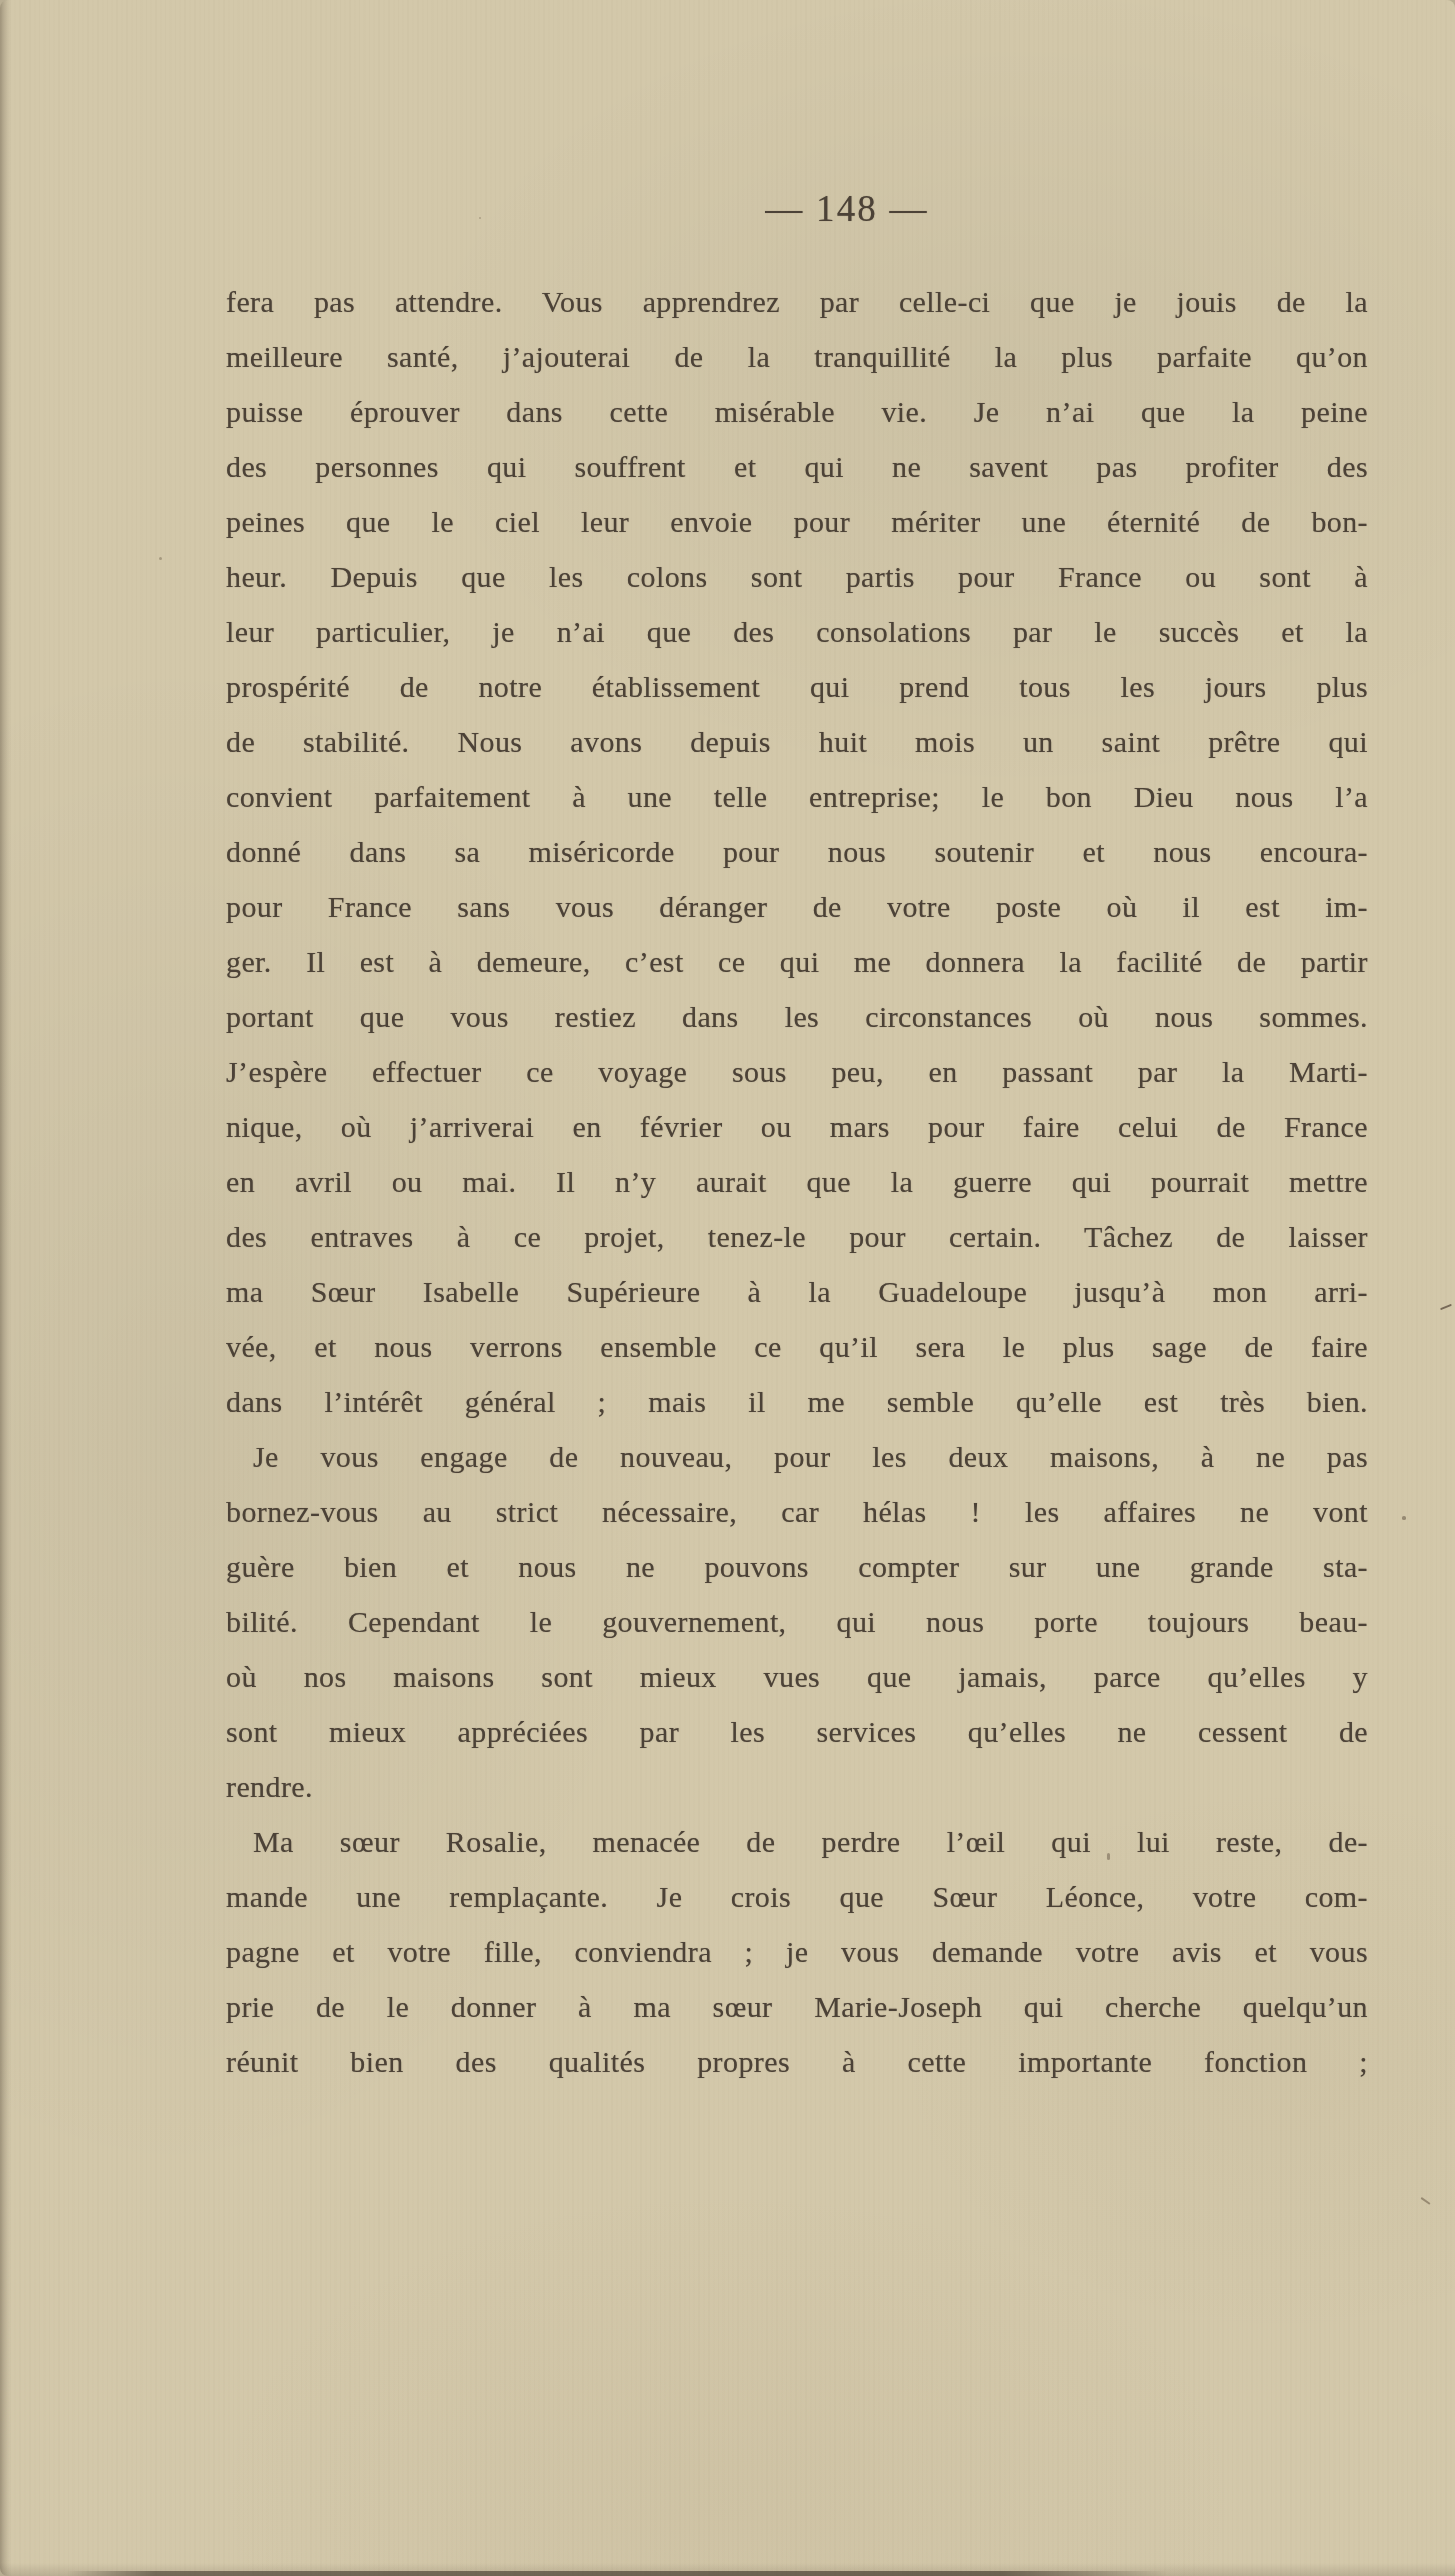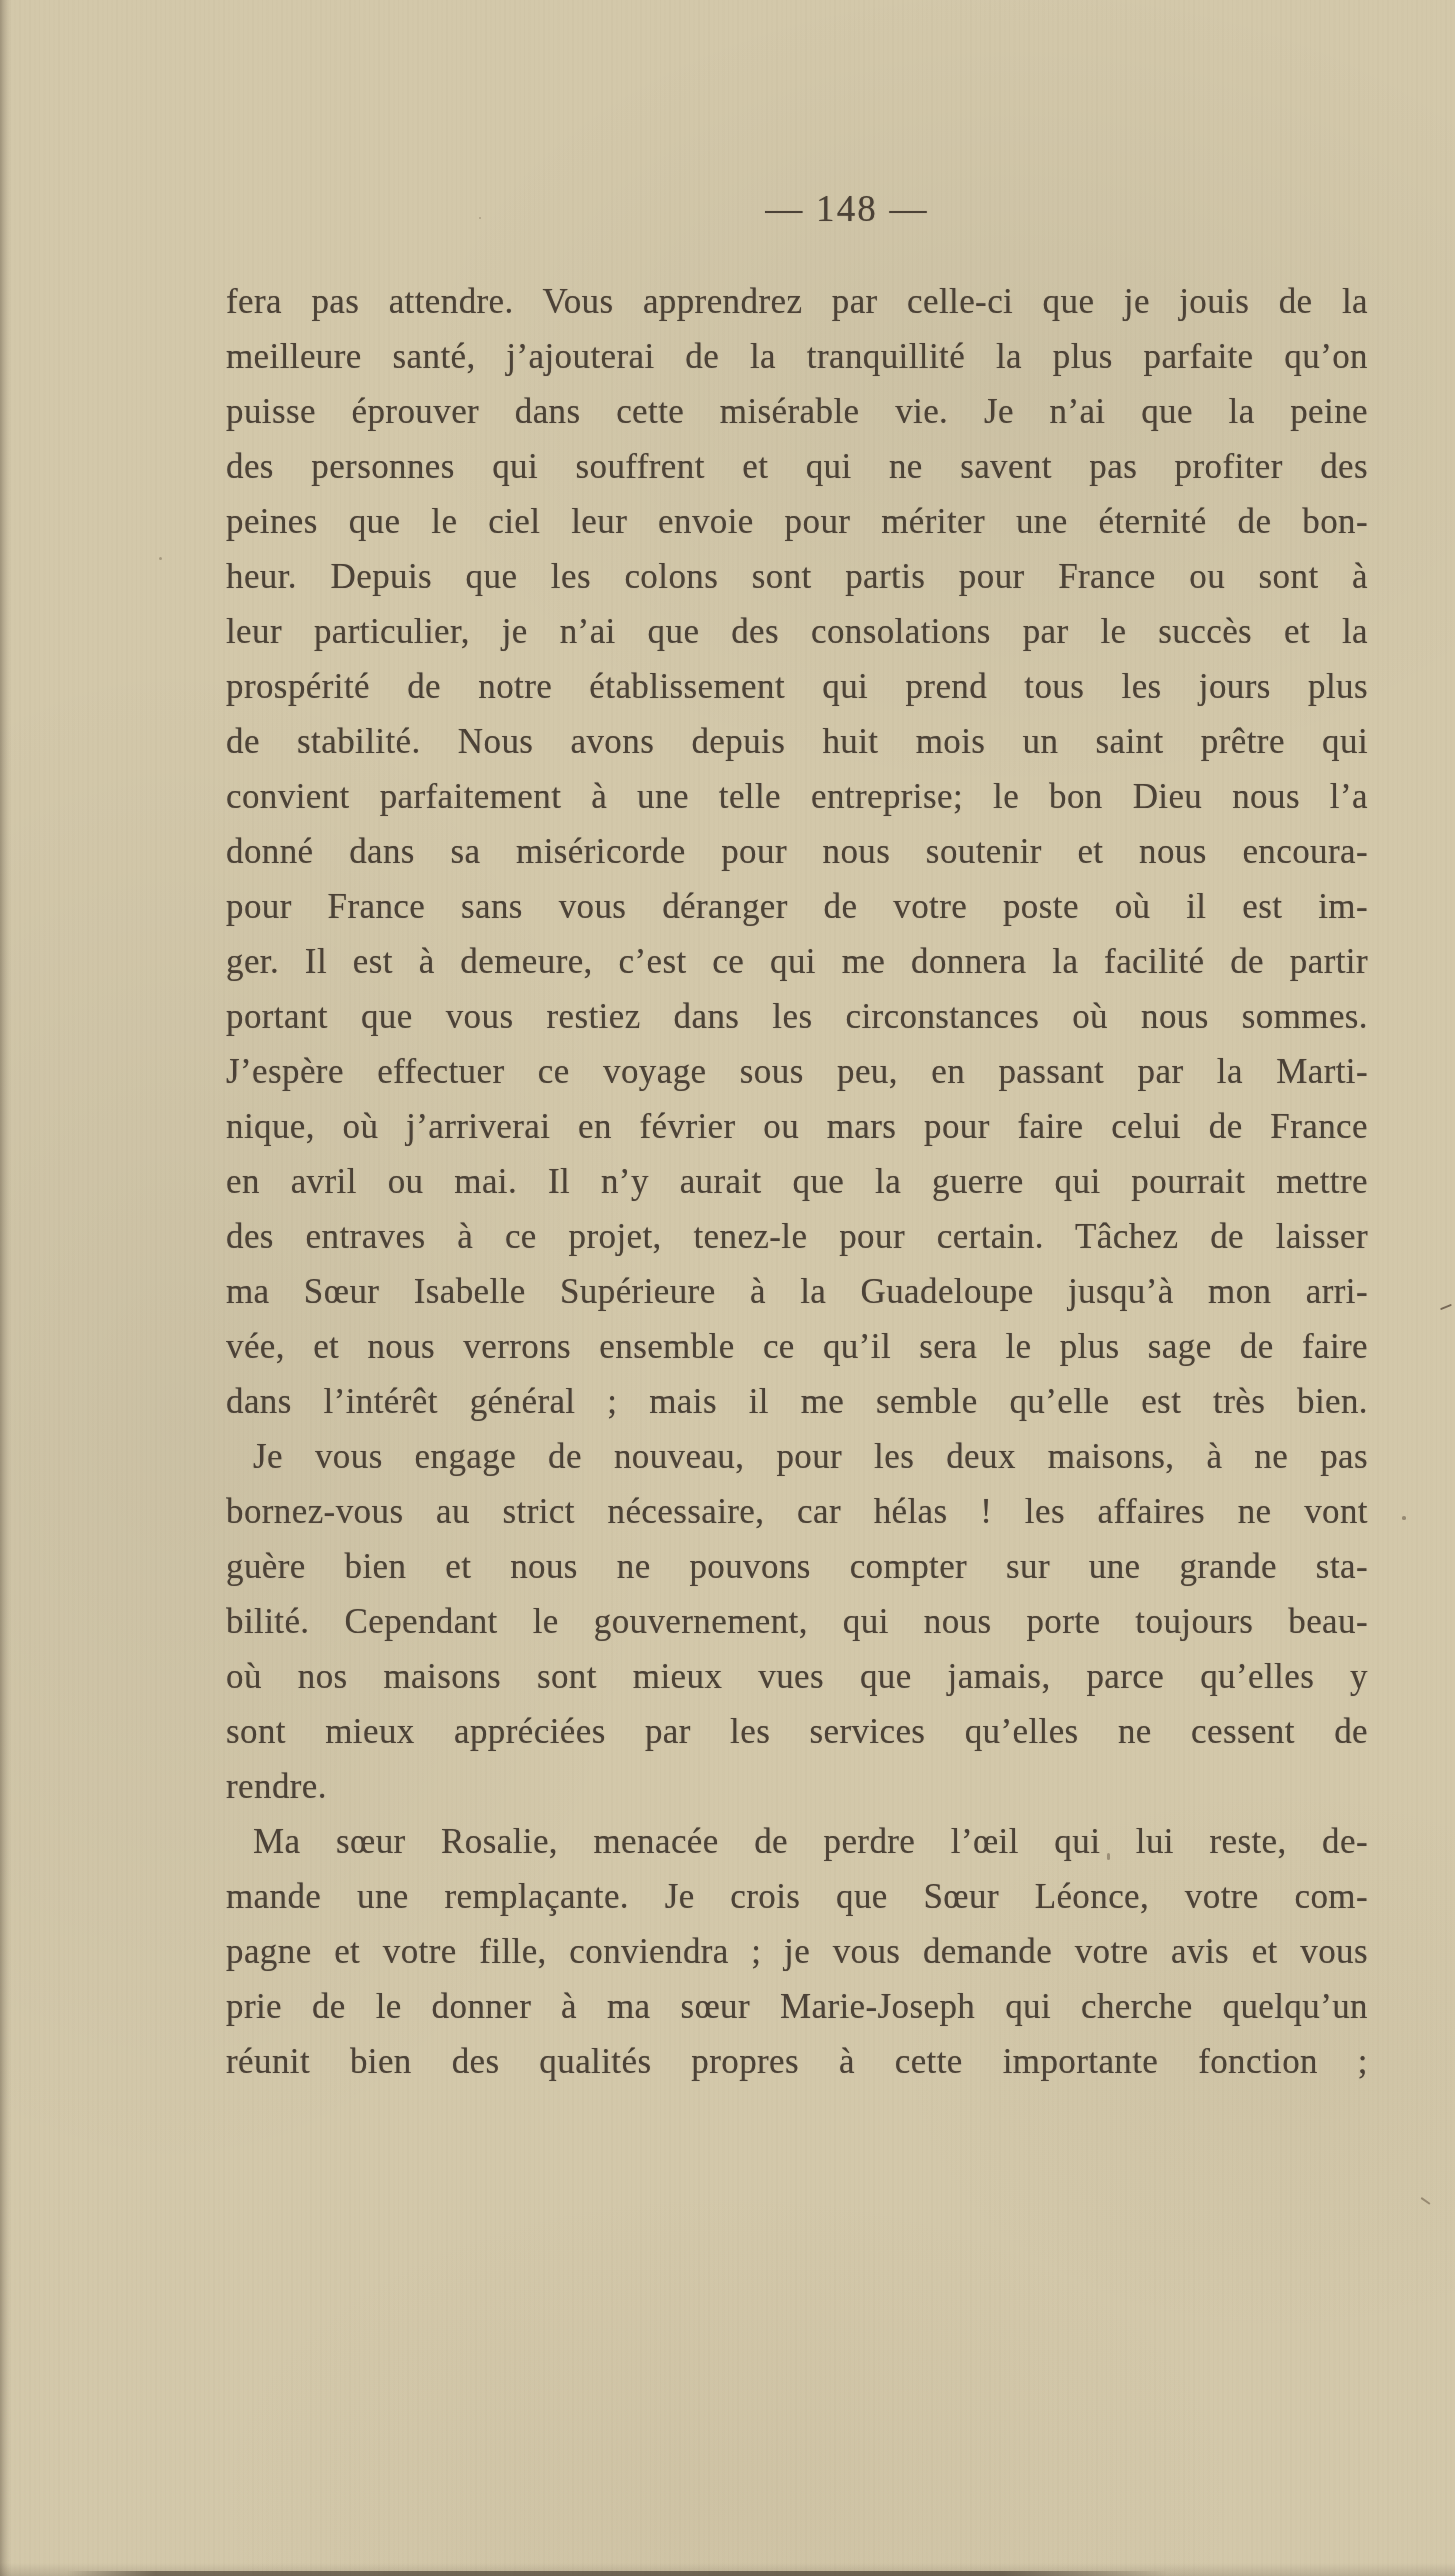--- a/index.html
+++ b/index.html
@@ -8,20 +8,21 @@
     font-family: "Liberation Serif", serif;
     background: #b9ae93;
   }
   .page {
     position: relative;
     width: 1455px; height: 2576px;
     background: var(--paper, #d3c8aa);
     color: var(--ink, #4c4237);
     overflow: hidden;
     text-shadow: 0 0 0.9px rgba(72,61,50,0.5);
+    border-radius: 8px;
   }
   .texture {
     position: absolute; inset: 0; pointer-events: none;
     background:
       radial-gradient(898px 599px at 70% 15%, rgba(0,0,0,0.035), transparent 70%),
       radial-gradient(673px 1047px at 12% 55%, rgba(0,0,0,0.04), transparent 75%),
       radial-gradient(748px 449px at 50% 97%, rgba(120,95,60,0.05), transparent 70%),
       radial-gradient(524px 374px at 88% 80%, rgba(110,90,60,0.04), transparent 75%),
       repeating-linear-gradient(90deg,
         rgba(105,90,60,0.028) 0 1.5px, transparent 1.5px 4.5px,
@@ -44,21 +45,21 @@
     position: absolute;
     top: 187px; left: 847px; transform: translateX(-50%);
     font-size: 37px; letter-spacing: 2.2px; white-space: nowrap;
   }
   .page-text {
     position: absolute;
     left: 226px; top: 274px; width: 1142px;
   }
   .line {
     width: 100%; height: 55px; line-height: 55px;
-    font-size: 35px;
+    font-size: 30px;
     letter-spacing: 0.4px; word-spacing: 1.5px;
     text-align: justify; text-align-last: justify;
     box-sizing: border-box;
     overflow: hidden; white-space: nowrap;
   }
   .line.indent { padding-left: 27px; }
   .line.endpara { text-align-last: left; }
   .speck { position: absolute; pointer-events: none; }
   .sp1 { left: 1440px; top: 1306px; width: 12px; height: 2.2px;
          background: rgba(80,66,52,0.7); transform: rotate(-22deg); border-radius: 1.5px; }

